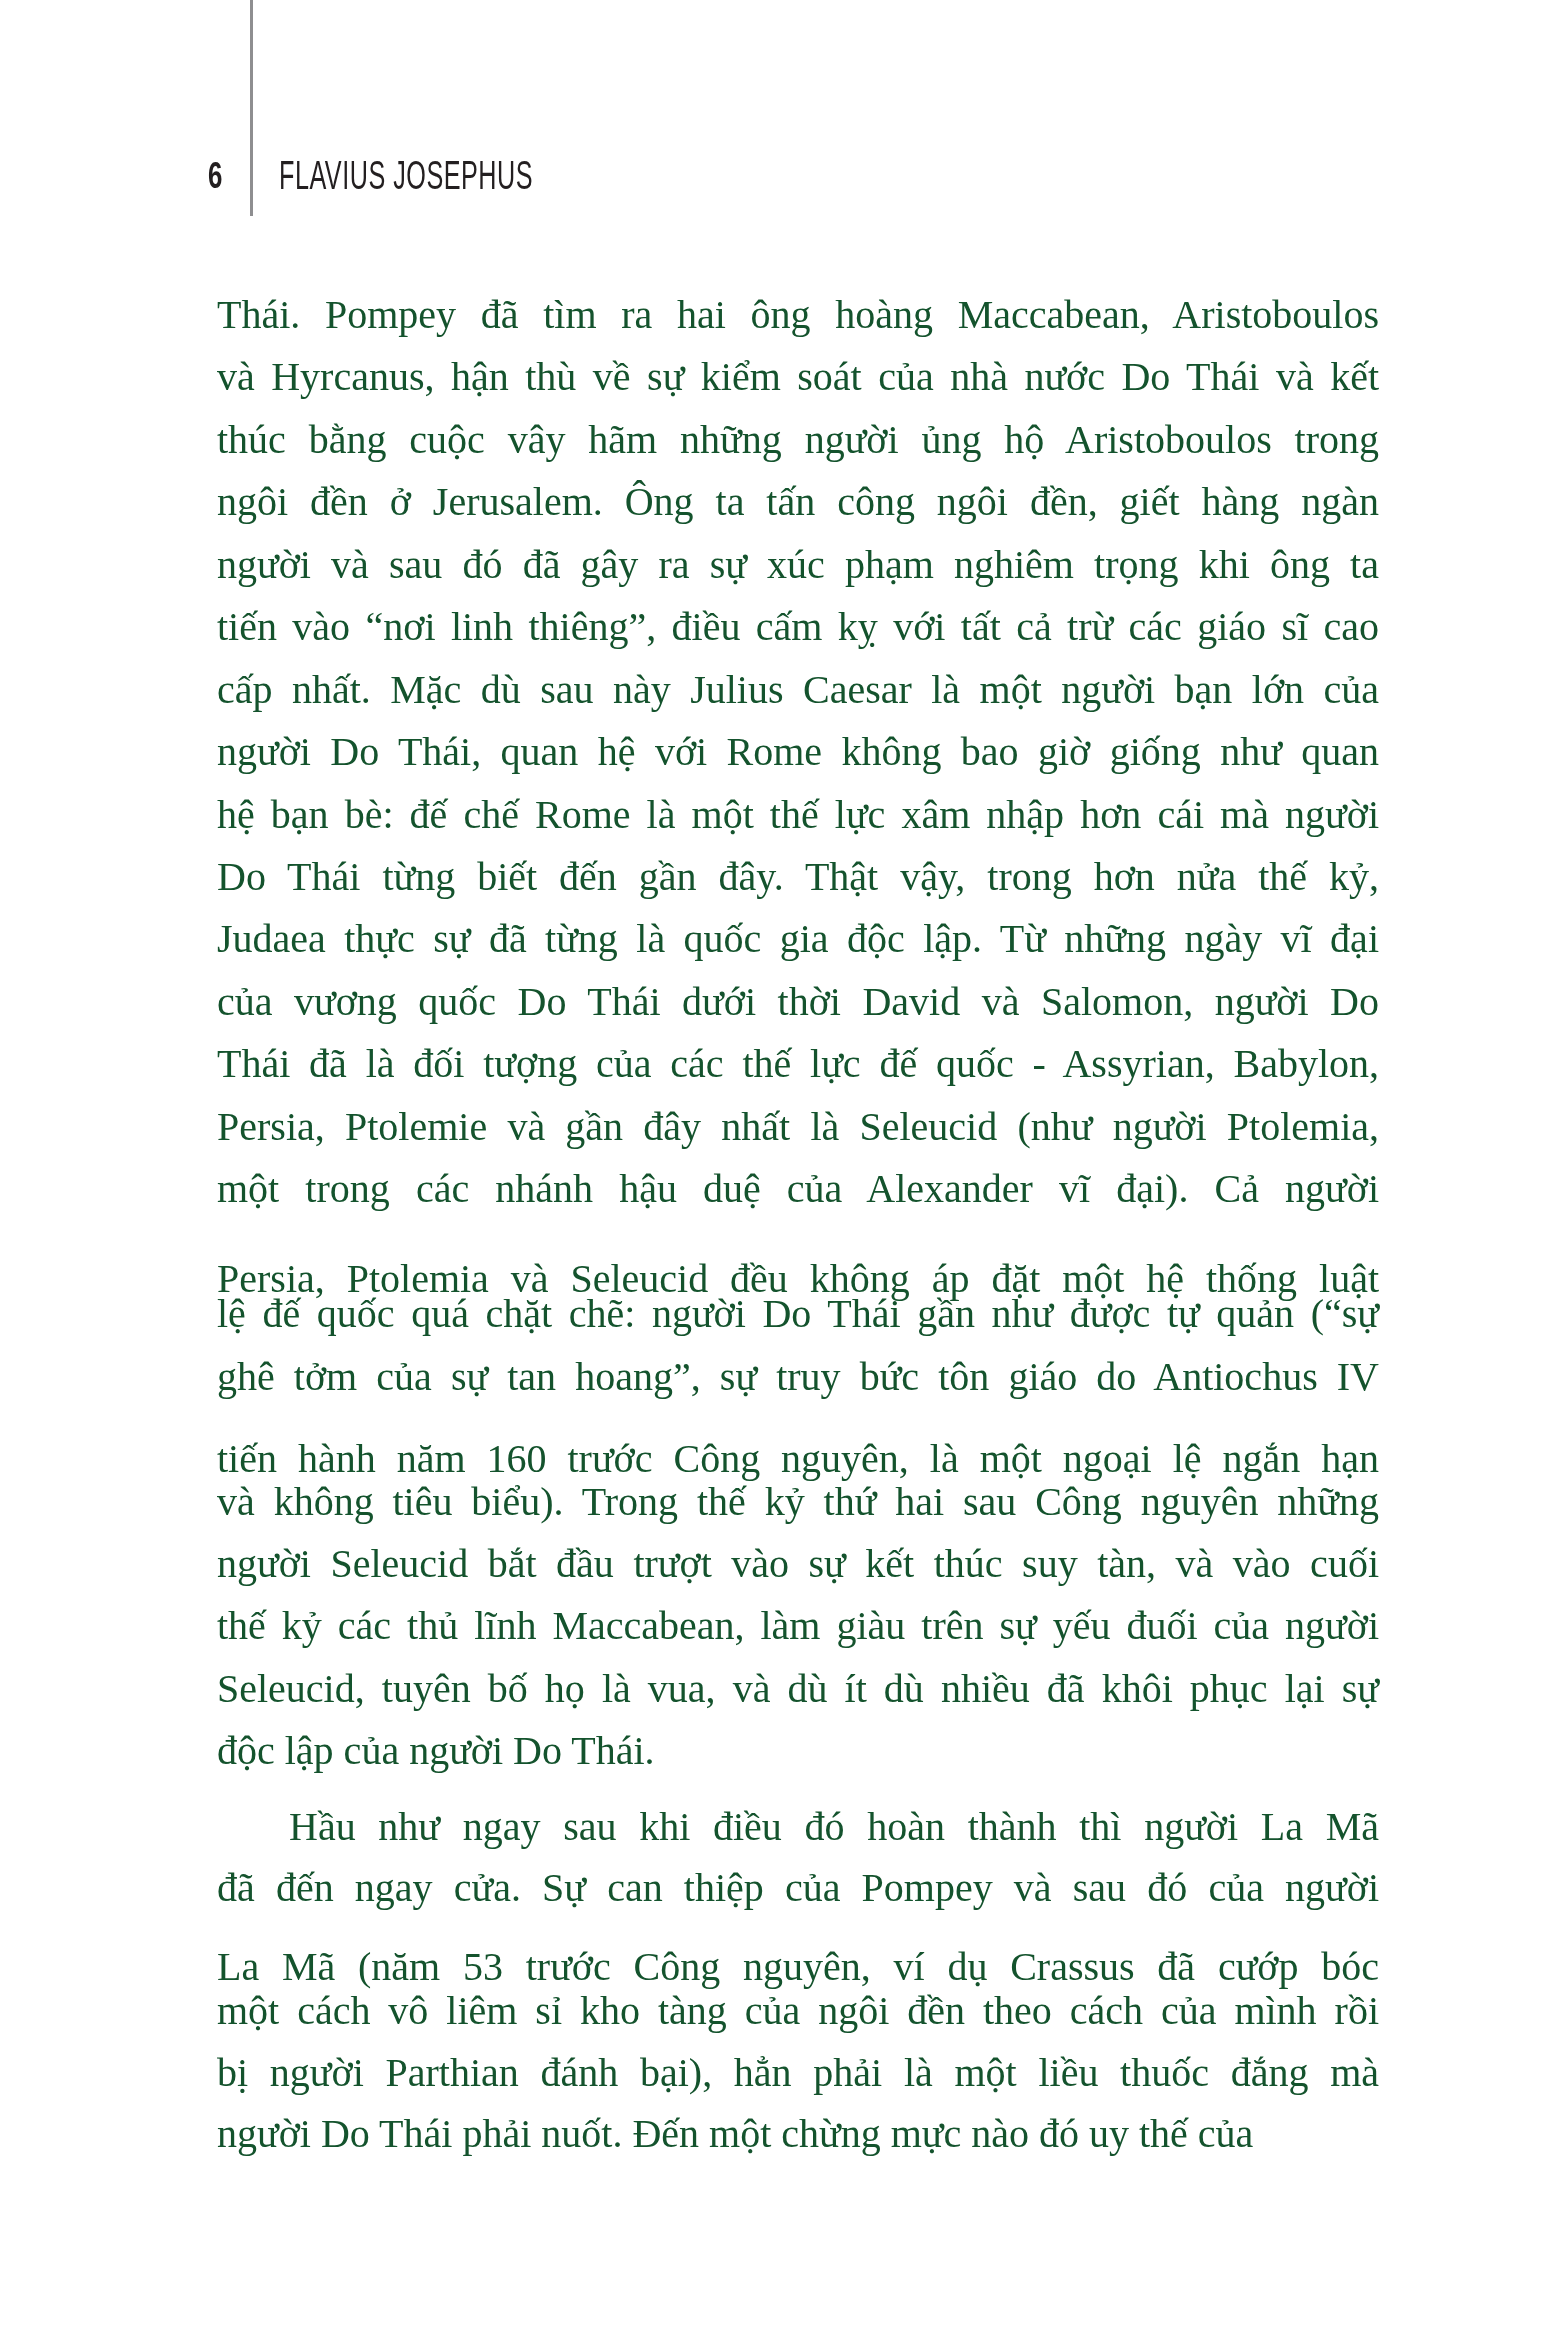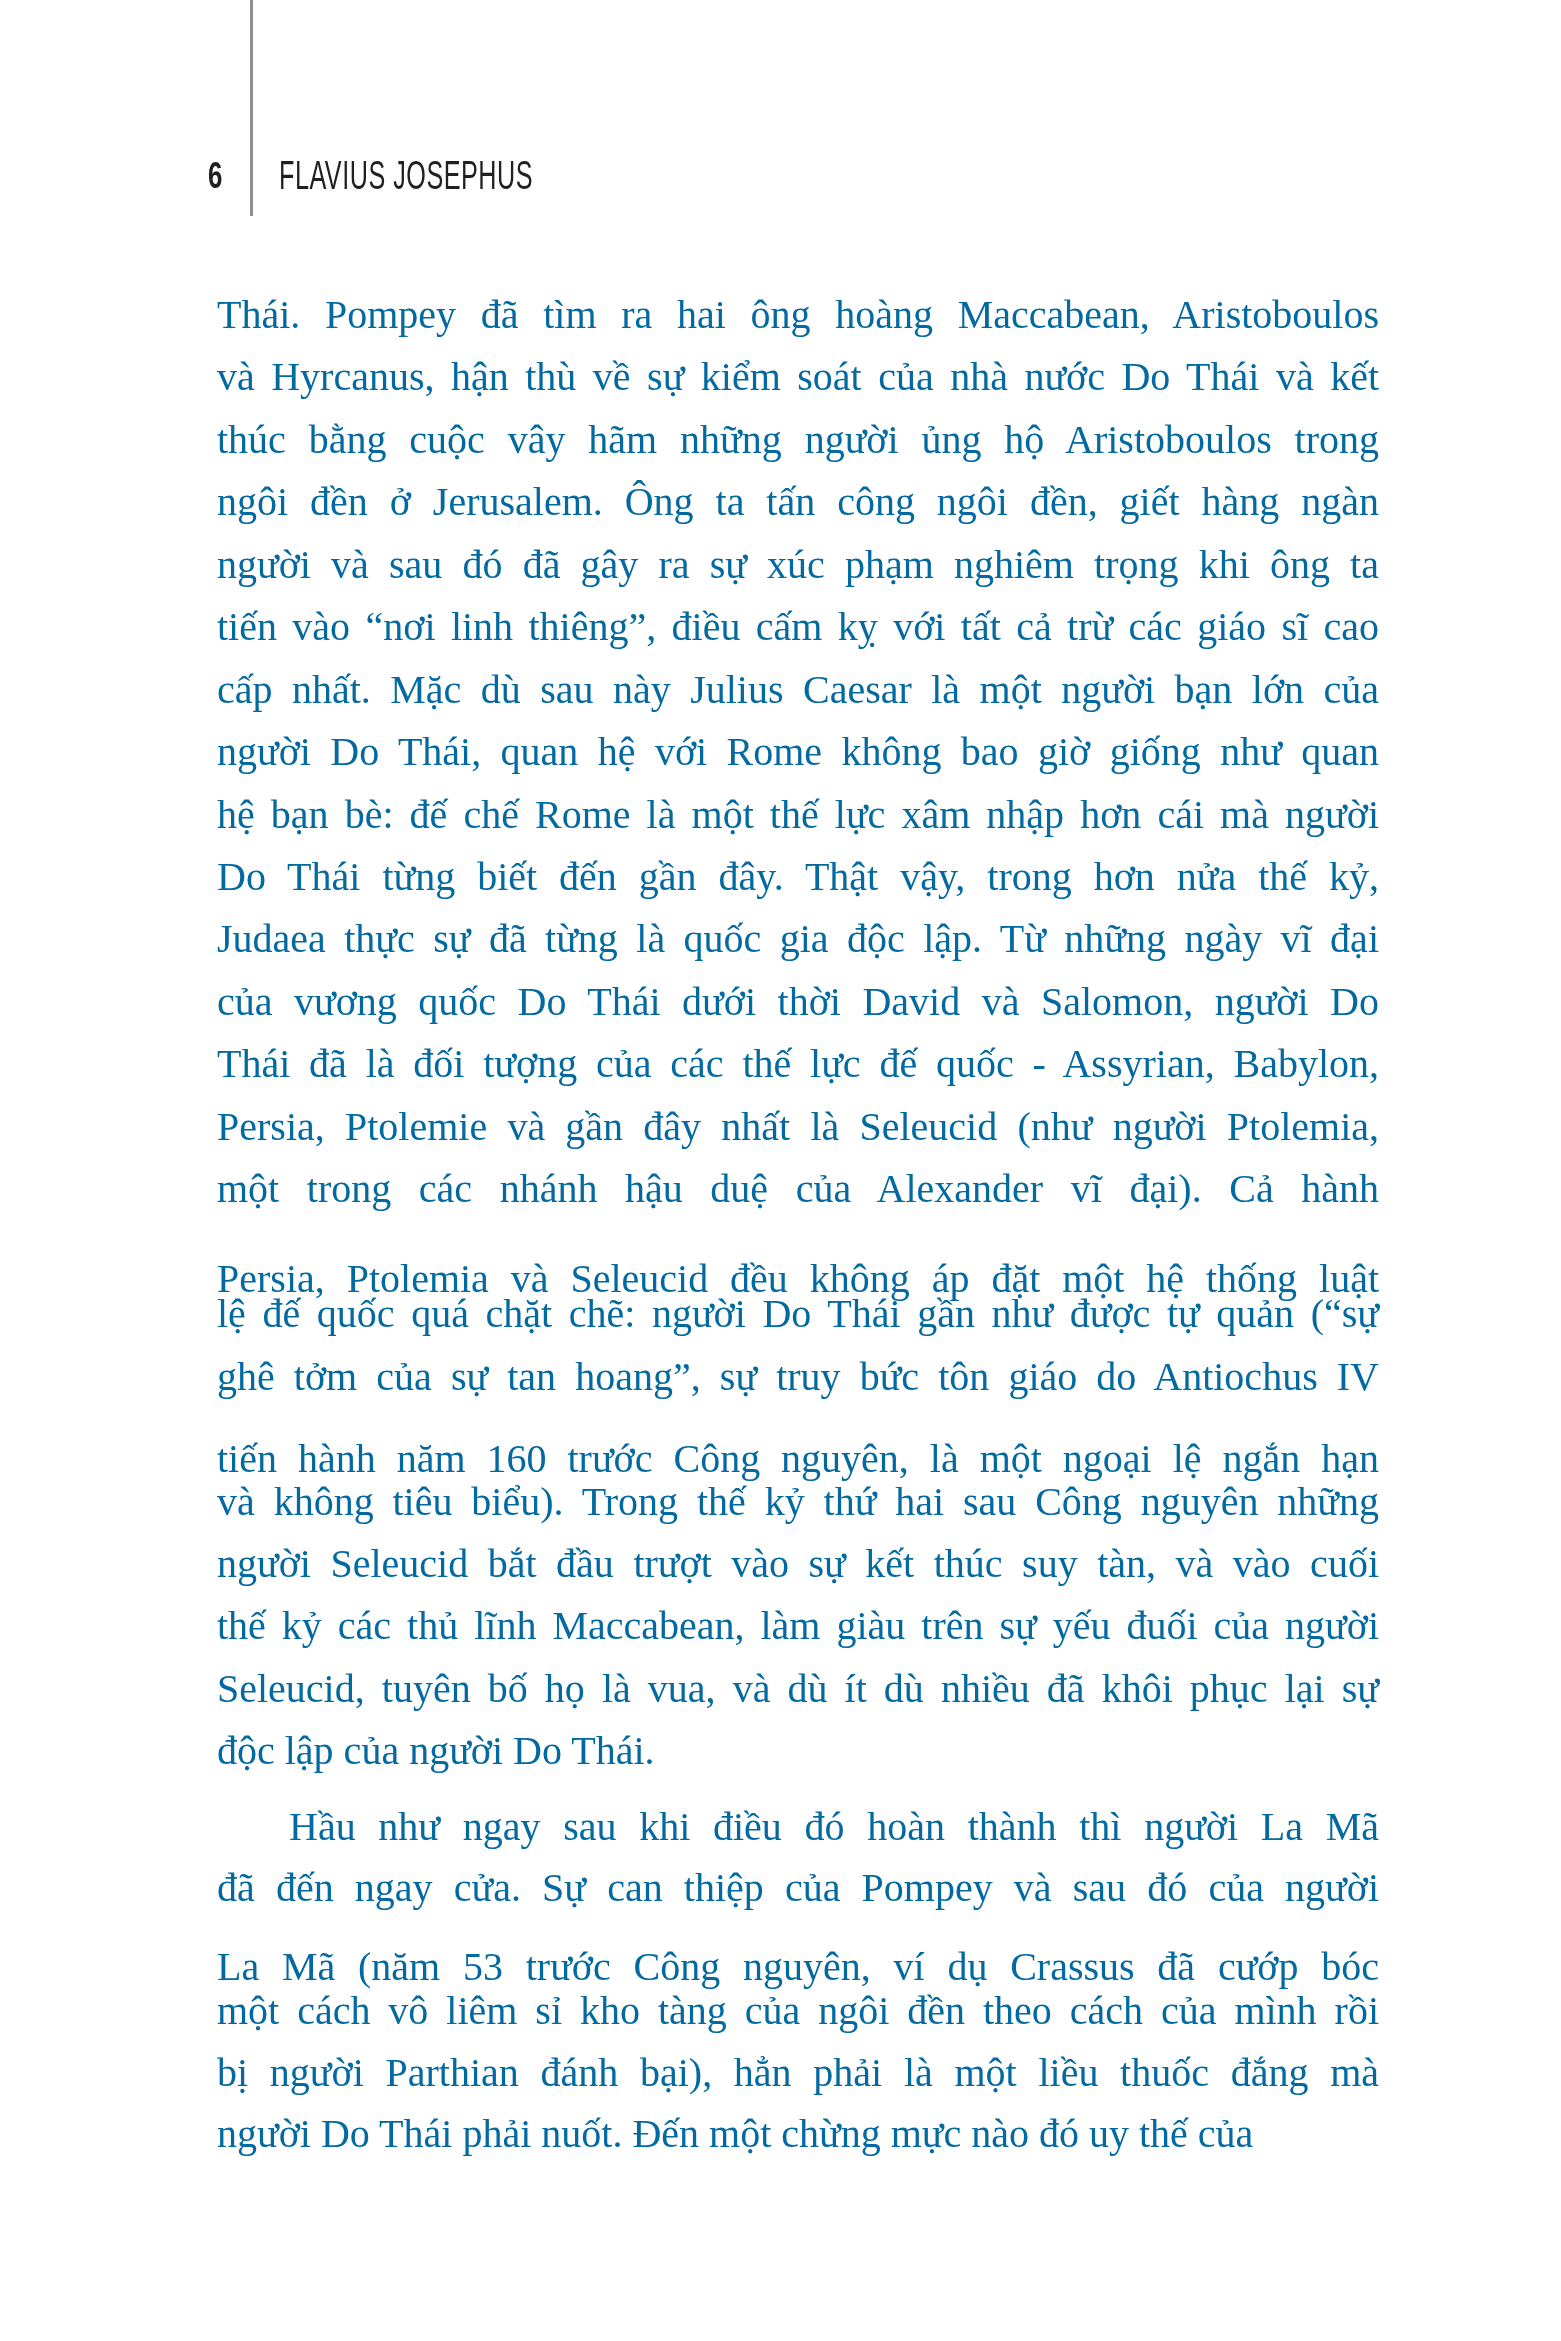--- a/index.html
+++ b/index.html
@@ -14,21 +14,21 @@
   .running-head {
     position: absolute; left: 279px; top: 155px; height: 41px; white-space: nowrap;
     font-family: "Liberation Sans", sans-serif; font-weight: normal; font-size: 40px;
     color: #231f20; line-height: 41px; letter-spacing: 0.8px;
     transform: scaleX(0.63); transform-origin: left center;
   }
   .body-text { position: absolute; left: 217px; top: 0; width: 1162px; }
   .line {
     position: absolute; left: 0; width: 1162px; height: 50px;
     font-family: "Liberation Serif", serif; font-size: 40px; line-height: 50px;
-    color: #0369a1; white-space: nowrap; text-align: justify; text-align-last: justify;
+    color: #14532d; white-space: nowrap; text-align: justify; text-align-last: justify;
     overflow: visible;
   }
   .line.last { text-align-last: left; }
   .line.indent { padding-left: 72px; width: 1090px; }
 </style>
 </head>
 <body>
 
 <div class="page">
   <div class="rule"></div>
@@ -44,21 +44,21 @@
         <div class="line" style="top: 540px;">người và sau đó đã gây ra sự xúc phạm nghiêm trọng khi ông ta</div>
         <div class="line" style="top: 602px;">tiến vào “nơi linh thiêng”, điều cấm kỵ với tất cả trừ các giáo sĩ cao</div>
         <div class="line" style="top: 665px;">cấp nhất. Mặc dù sau này Julius Caesar là một người bạn lớn của</div>
         <div class="line" style="top: 727px;">người Do Thái, quan hệ với Rome không bao giờ giống như quan</div>
         <div class="line" style="top: 790px;">hệ bạn bè: đế chế Rome là một thế lực xâm nhập hơn cái mà người</div>
         <div class="line" style="top: 852px;">Do Thái từng biết đến gần đây. Thật vậy, trong hơn nửa thế kỷ,</div>
         <div class="line" style="top: 914px;">Judaea thực sự đã từng là quốc gia độc lập. Từ những ngày vĩ đại</div>
         <div class="line" style="top: 977px;">của vương quốc Do Thái dưới thời David và Salomon, người Do</div>
         <div class="line" style="top: 1039px;">Thái đã là đối tượng của các thế lực đế quốc - Assyrian, Babylon,</div>
         <div class="line" style="top: 1102px;">Persia, Ptolemie và gần đây nhất là Seleucid (như người Ptolemia,</div>
-        <div class="line" style="top: 1164px;">một trong các nhánh hậu duệ của Alexander vĩ đại). Cả hành</div>
+        <div class="line" style="top: 1164px;">một trong các nhánh hậu duệ của Alexander vĩ đại). Cả người</div>
         <div class="line" style="top: 1227px; margin-top: 27px;">Persia, Ptolemia và Seleucid đều không áp đặt một hệ thống luật</div>
         <div class="line" style="top: 1289px;">lệ đế quốc quá chặt chẽ: người Do Thái gần như được tự quản (“sự</div>
         <div class="line" style="top: 1352px;">ghê tởm của sự tan hoang”, sự truy bức tôn giáo do Antiochus IV</div>
         <div class="line" style="top: 1414px; margin-top: 20px;">tiến hành năm 160 trước Công nguyên, là một ngoại lệ ngắn hạn</div>
         <div class="line" style="top: 1477px;">và không tiêu biểu). Trong thế kỷ thứ hai sau Công nguyên những</div>
         <div class="line" style="top: 1539px;">người Seleucid bắt đầu trượt vào sự kết thúc suy tàn, và vào cuối</div>
         <div class="line" style="top: 1601px;">thế kỷ các thủ lĩnh Maccabean, làm giàu trên sự yếu đuối của người</div>
         <div class="line" style="top: 1664px;">Seleucid, tuyên bố họ là vua, và dù ít dù nhiều đã khôi phục lại sự</div>
         <div class="line last" style="top: 1726px;">độc lập của người Do Thái.</div>
       </div>

